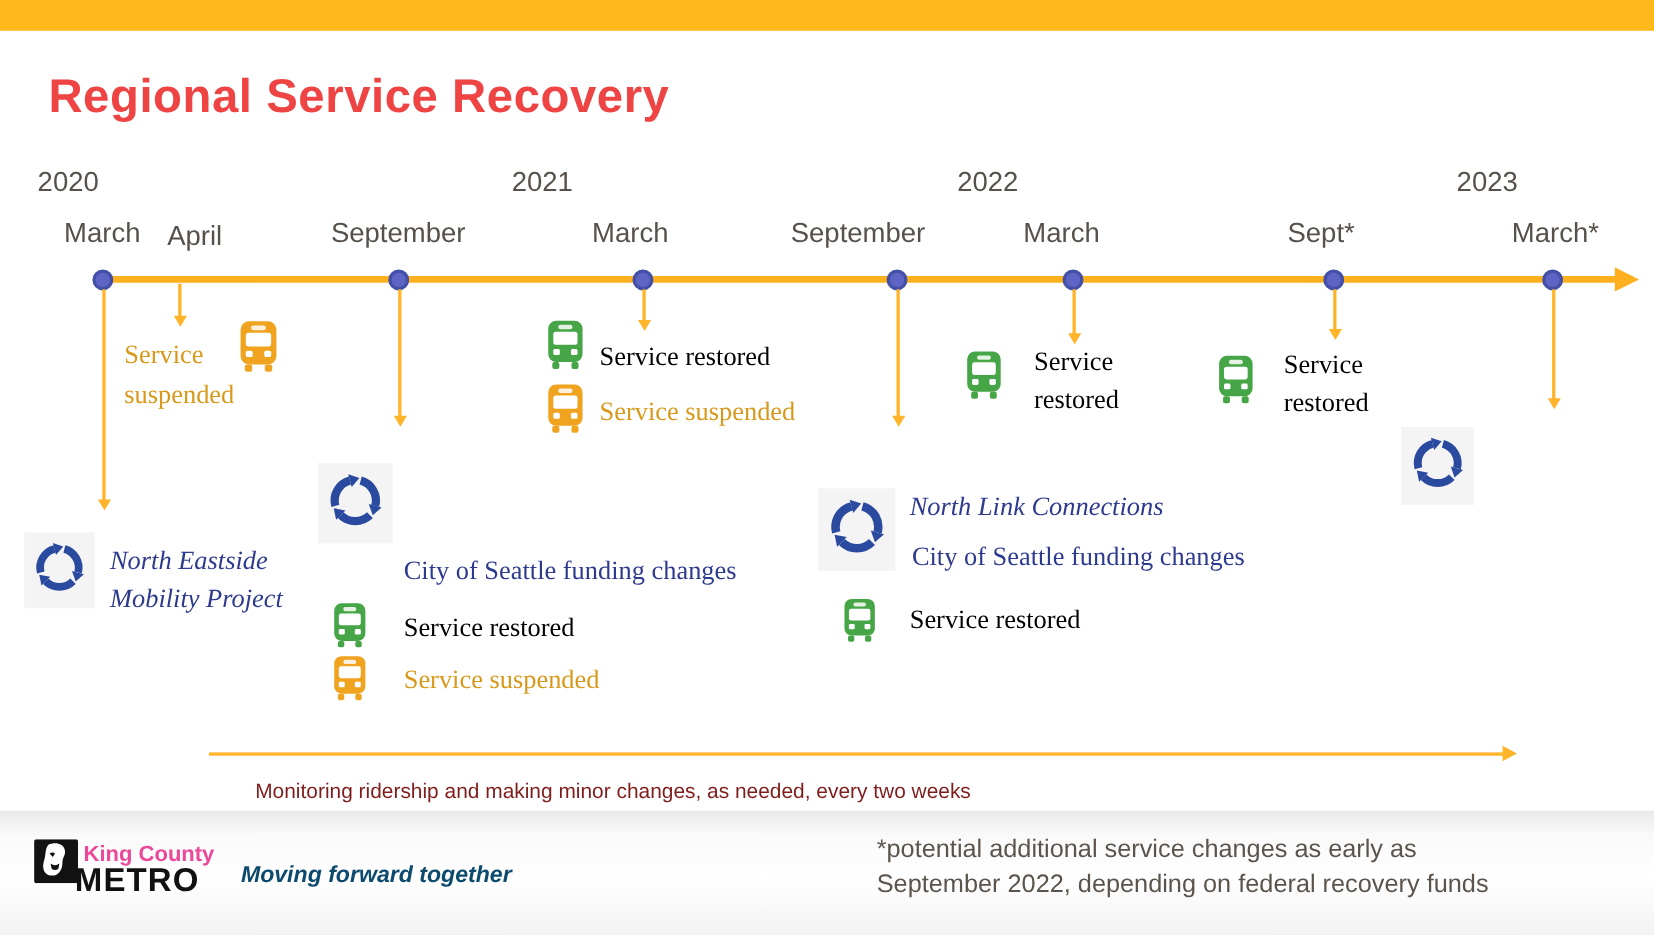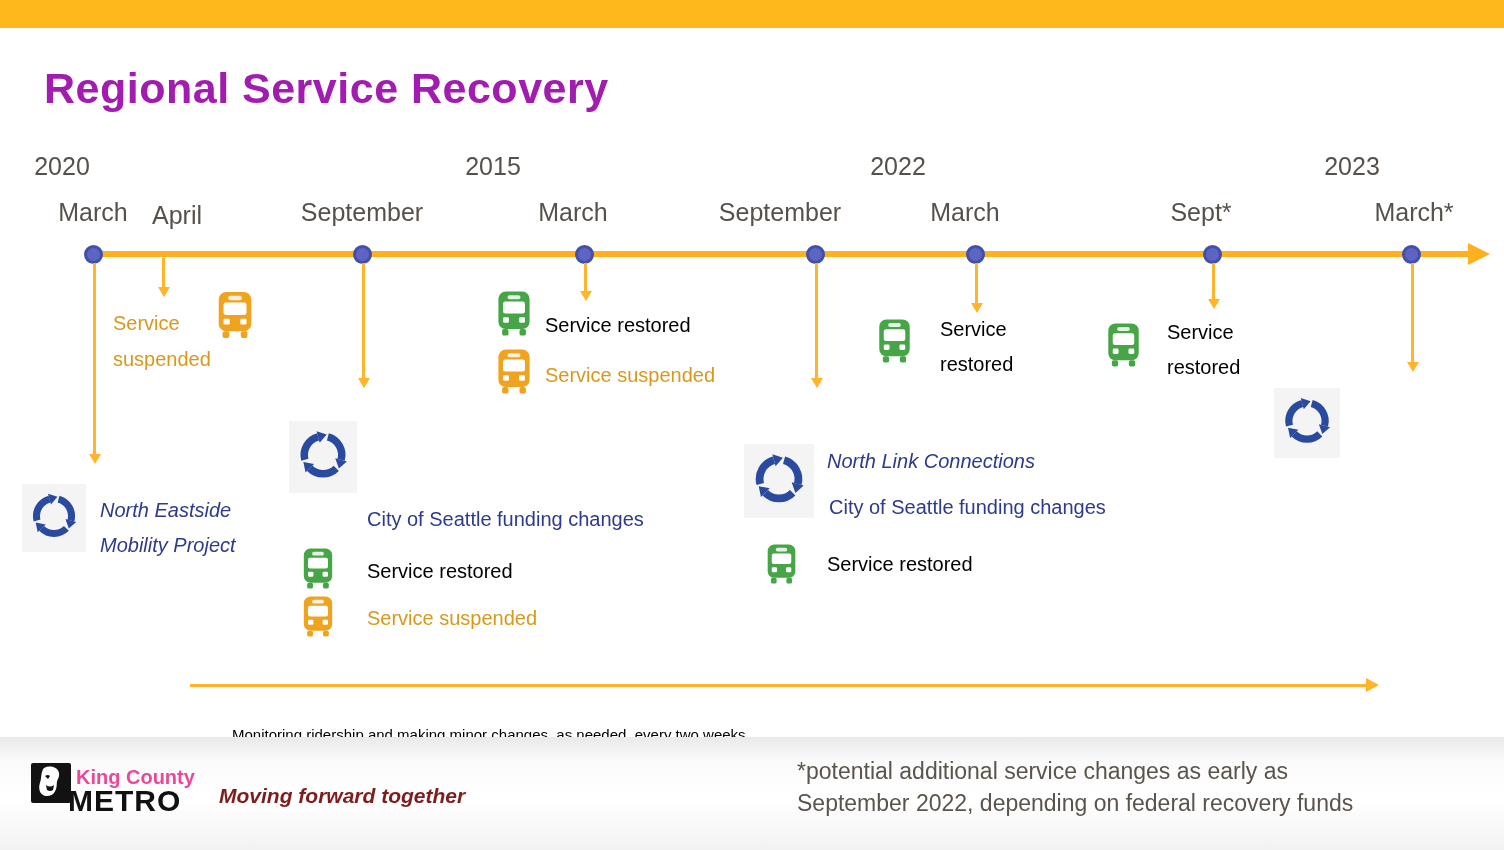--- a/index.html
+++ b/index.html
@@ -1,63 +1,63 @@
 <!DOCTYPE html>
 <html><head>
 <meta charset="utf-8">
 <style>
   html,body{margin:0;padding:0;background:#fff;}
   .canvas{position:relative;width:1504px;height:850px;background:#ffffff;overflow:hidden;
           font-family:"Liberation Sans",sans-serif;}
   .abs{position:absolute;}
   .ctr{transform:translateX(-50%);}
   .topbar{left:0;top:0;width:1504px;height:28px;background:#FFB81C;}
-  .title{left:44px;top:64px;font-size:43px;font-weight:700;color:#a21caf;letter-spacing:0.5px;}
+  .title{left:44px;top:64px;font-size:43px;font-weight:700;color:#ef4444;letter-spacing:0.5px;}
   .yr{font-size:25px;color:#57514B;}
   .mo{font-size:25px;color:#57514B;white-space:nowrap;}
   .tl-line{left:94px;top:251px;width:1380px;height:6px;background:#FFB01E;border-radius:3px;}
   .tl-head{left:1468px;top:243px;width:0;height:0;border-top:11px solid transparent;
            border-bottom:11px solid transparent;border-left:22px solid #FFB01E;}
   .dot{width:19px;height:19px;border-radius:50%;background:#5D64C3;border:3px solid #4350A8;
        box-sizing:border-box;margin-left:-10px;top:245px;}
   .varrow{width:3px;background:#FFB429;margin-left:-1px;}
   .varrow::after{content:"";position:absolute;left:50%;transform:translateX(-50%);bottom:-9px;
        border:6px solid transparent;border-bottom:0;border-top:10px solid #FFB429;}
   .pre{white-space:pre-line;}
   .italic{font-style:italic;}
-  .ev{font-size:20px;line-height:35px;}
+  .ev{font-size:24px;line-height:35px;font-family:Liberation Serif, serif;}
   .blue{color:#2D3A8D;}
   .green{color:#000000;}
   .orangetx{color:#D8991B;}
   .bus{display:block;}
   .bus-green{color:#46A546;}
   .bus-orange{color:#F0A31F;}
   .recycle{display:block;color:#2A4A9F;background:#f4f4f4;padding:4px;}
   .mon-line{left:190px;top:684px;width:1178px;height:2.5px;background:#FFB429;}
   .mon-head{left:1366px;top:678px;width:0;height:0;border-top:7px solid transparent;
             border-bottom:7px solid transparent;border-left:13px solid #FFB429;}
-  .mon-text{left:232px;top:726px;font-size:15px;color:#000000;}
+  .mon-text{left:232px;top:709px;font-size:19px;color:#7f1d1d;}
   .footer{left:0;top:737px;width:1504px;height:113px;
           background:linear-gradient(180deg,#e9e9e9 0%,#fafafa 20%,#ffffff 55%,#f2f2f2 100%);}
   .kc-name{left:76px;top:766px;font-size:20px;font-weight:700;color:#ec4899;}
   .kc-metro{left:68px;top:784px;font-size:30px;font-weight:800;color:#111;letter-spacing:1px;}
-  .tagline{left:219px;top:784px;font-size:21px;font-style:italic;font-weight:600;color:#7f1d1d;}
+  .tagline{left:219px;top:784px;font-size:21px;font-style:italic;font-weight:600;color:#0c4a6e;}
   .footnote{left:797px;top:755px;font-size:23px;line-height:32px;color:#5B544C;}
 </style>
 </head>
 <body>
 
 <div class="canvas">
 
   <div class="abs topbar"></div>
 
   <div class="abs title">Regional Service Recovery</div>
 
   <div class="abs ctr yr" style="left:62px;top:152px;">2020</div>
-  <div class="abs ctr yr" style="left:493px;top:152px;">2015</div>
+  <div class="abs ctr yr" style="left:493px;top:152px;">2021</div>
   <div class="abs ctr yr" style="left:898px;top:152px;">2022</div>
   <div class="abs ctr yr" style="left:1352px;top:152px;">2023</div>
 
   <div class="abs ctr mo" style="left:93px;top:198px;">March</div>
   <div class="abs ctr mo" style="left:177px;top:201px;">April</div>
   <div class="abs ctr mo" style="left:362px;top:198px;">September</div>
   <div class="abs ctr mo" style="left:573px;top:198px;">March</div>
   <div class="abs ctr mo" style="left:780px;top:198px;">September</div>
   <div class="abs ctr mo" style="left:965px;top:198px;">March</div>
   <div class="abs ctr mo" style="left:1201px;top:198px;">Sept*</div>

